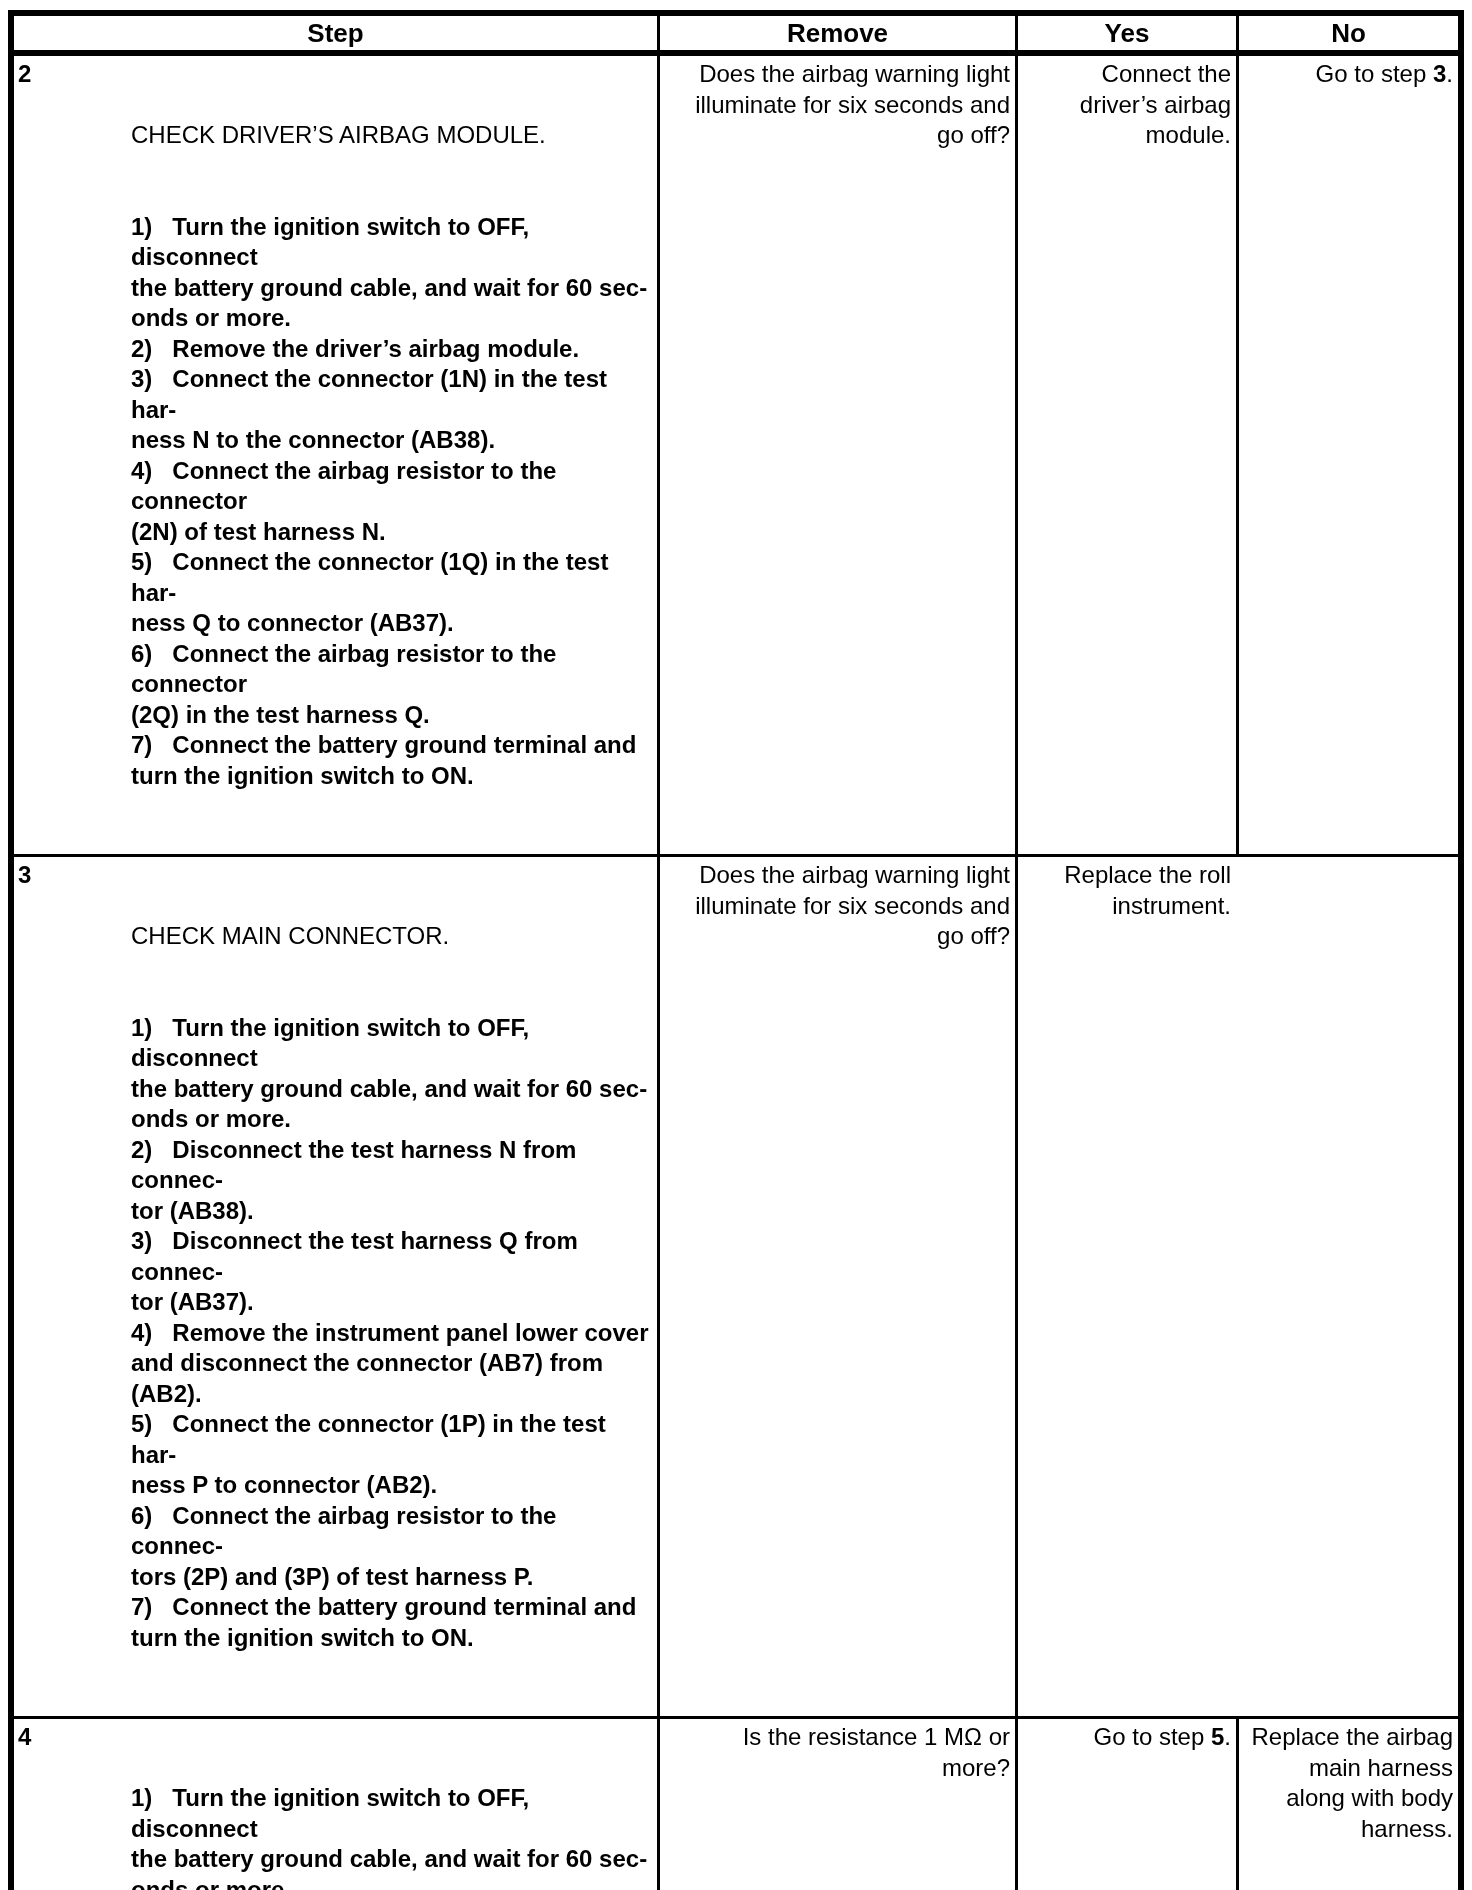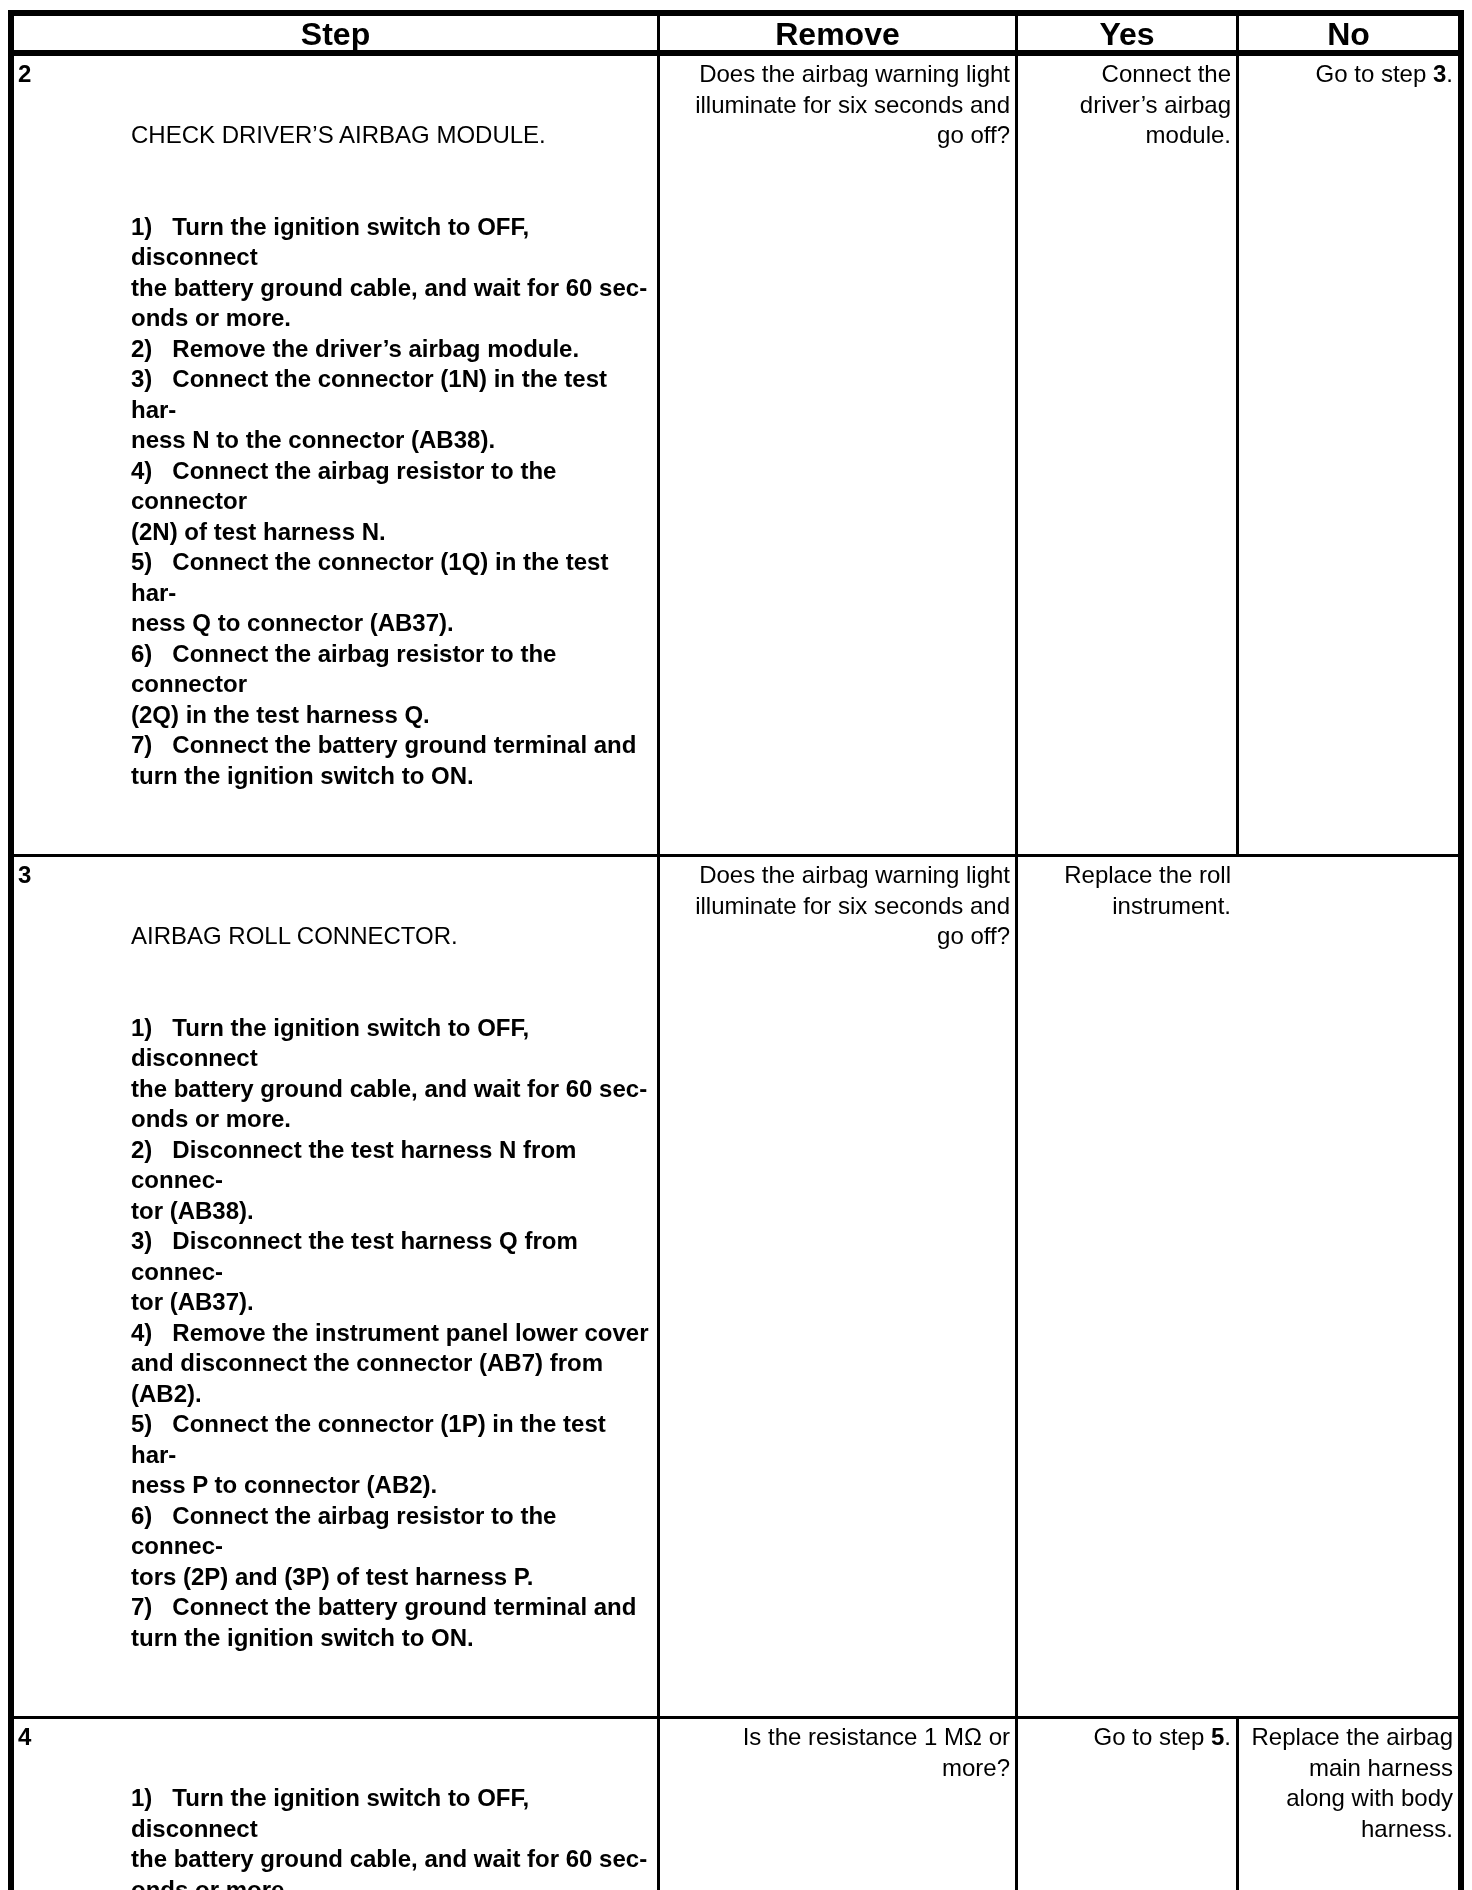--- a/index.html
+++ b/index.html
@@ -8,21 +8,21 @@
     position:absolute;left:8px;top:10px;width:1456px;
     box-sizing:border-box;border:6px solid #000;background:#fff;
   }
   .hrow{
     display:grid;grid-template-columns:643px 358px 221px 222px;
     border-bottom:6px solid #000;height:34px;
   }
   .hcell{
     box-sizing:border-box;height:100%;
     display:flex;align-items:center;justify-content:center;
-    font-weight:bold;font-size:32px;
+    font-weight:bold;font-size:26px;
   }
   .hcell.bl{border-left:3px solid #000;}
   .row{display:grid;grid-template-columns:643px 358px 221px 222px;}
   .row + .row{border-top:3px solid #000;}
   .cell{
     box-sizing:border-box;
     font-size:24px;line-height:30.5px;
     padding:3px 5px 2px 7px;
     white-space:pre-wrap;
     overflow:hidden;
@@ -74,21 +74,21 @@
     <div class="cell bl"><span>Connect the
 driver’s airbag
 module.</span><span class="b"></span><span></span></div>
     <div class="cell bl"><span>Go to step </span><span class="b">3</span><span>.</span></div>
   </div>
 
   <div class="row">
     <div class="cell step-cell">
       <div class="num">3</div>
       <div class="sbody">
-        <div class="title">AIRBAG ROLL CONNECTOR.</div>
+        <div class="title">CHECK MAIN CONNECTOR.</div>
         <div class="stext">1)   Turn the ignition switch to OFF, disconnect
 the battery ground cable, and wait for 60 sec-
 onds or more.
 2)   Disconnect the test harness N from connec-
 tor (AB38).
 3)   Disconnect the test harness Q from connec-
 tor (AB37).
 4)   Remove the instrument panel lower cover
 and disconnect the connector (AB7) from
 (AB2).

